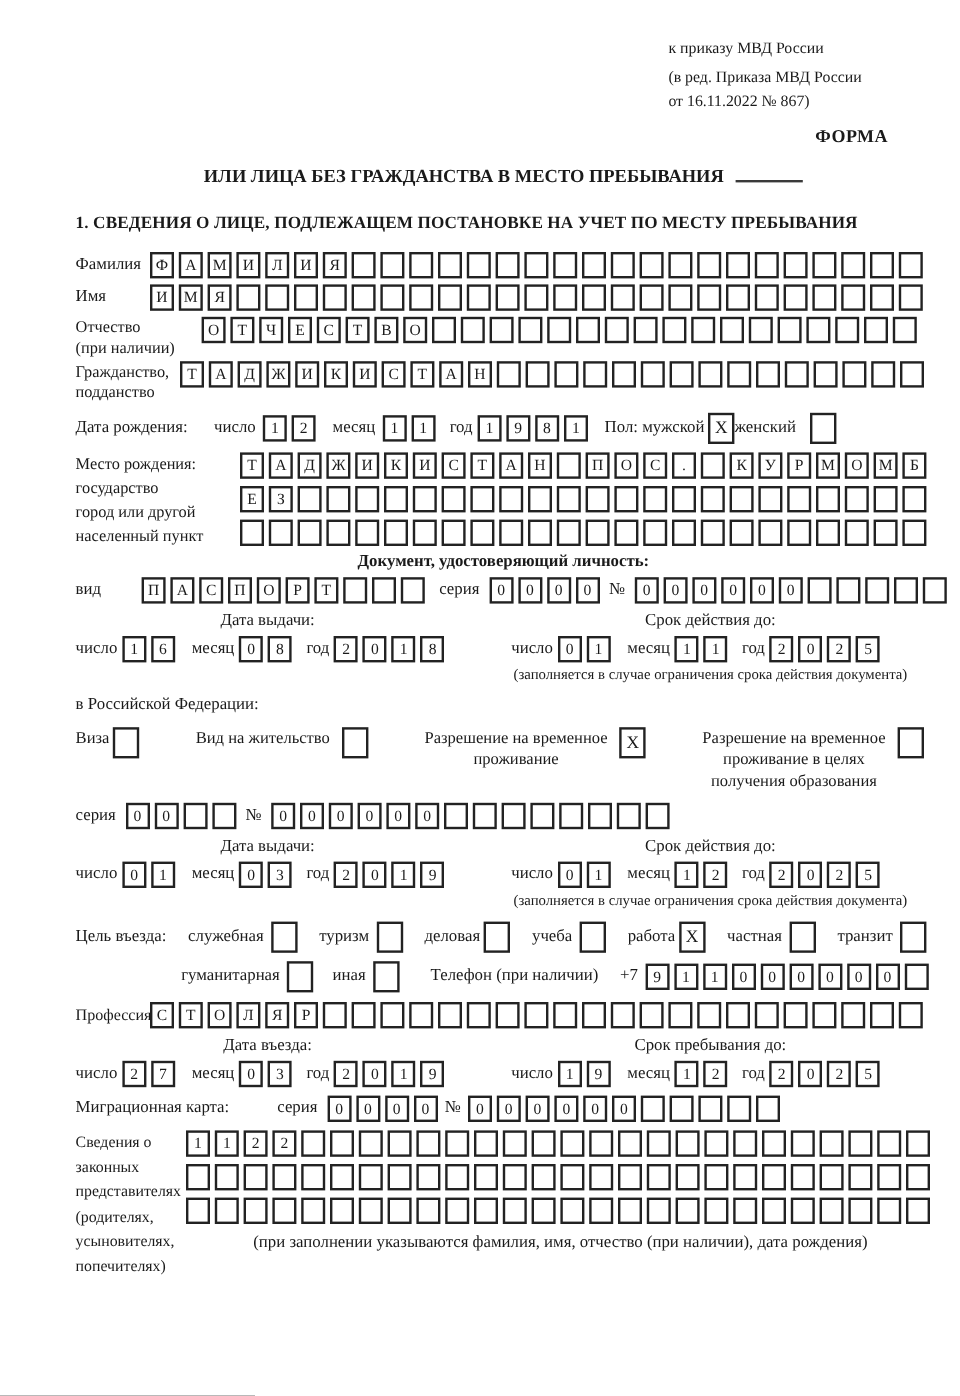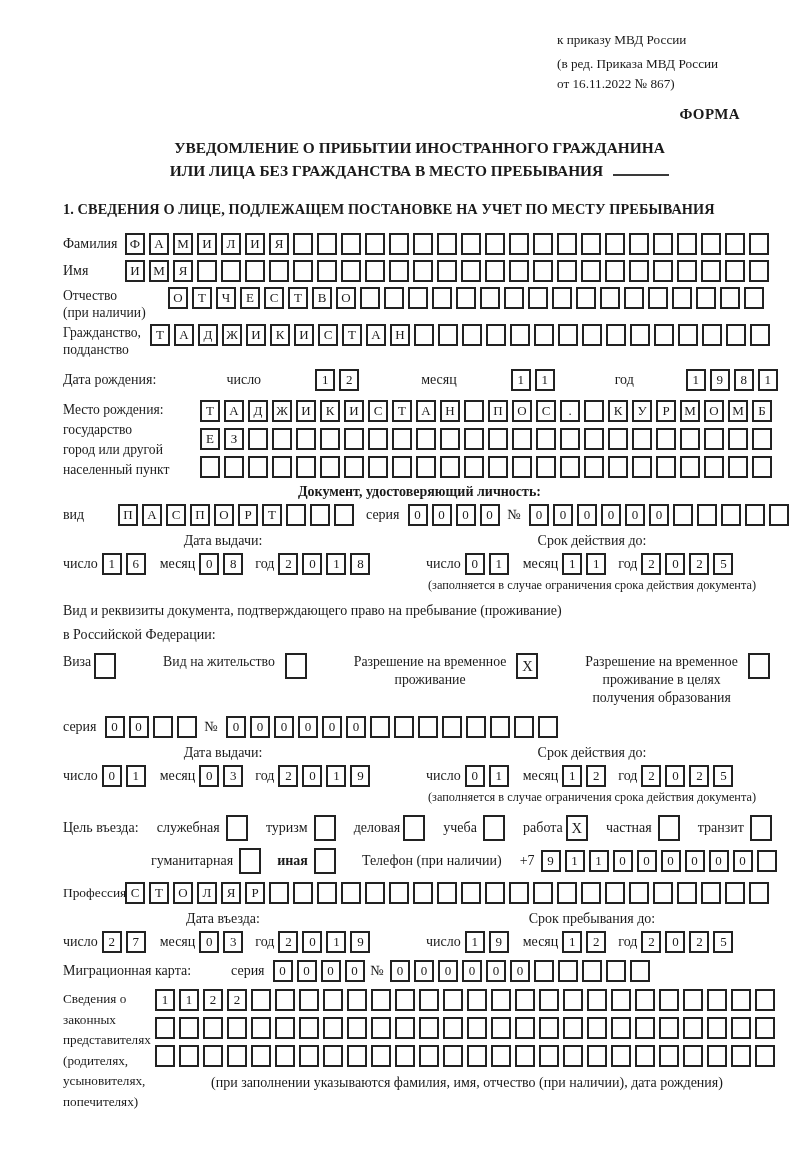--- a/index.html
+++ b/index.html
@@ -55,21 +55,20 @@
     <div>к приказу МВД России</div>
     <div class="blk2">
       <div>(в ред. Приказа МВД России</div>
       <div>от 16.11.2022 № 867)</div>
     </div>
   </div>
 
   <div class="forma">ФОРМА</div>
 
   <div class="title">
-    <div>УВЕДОМЛЕНИЕ О ПРИБЫТИИ ИНОСТРАННОГО ГРАЖДАНИНА</div>
     <div>
       <span>ИЛИ ЛИЦА БЕЗ ГРАЖДАНСТВА В МЕСТО ПРЕБЫВАНИЯ</span><span class="blank-line"></span>
     </div>
   </div>
 
   <div class="sec-h">1. СВЕДЕНИЯ О ЛИЦЕ, ПОДЛЕЖАЩЕМ ПОСТАНОВКЕ НА УЧЕТ ПО МЕСТУ ПРЕБЫВАНИЯ</div>
 
   <div class="row" style="margin-top:15px;">
     <span class="lbl" style="width:62px;">Фамилия</span>
     <span class="cells">
@@ -198,21 +197,21 @@
         <span class="cell"></span>
         <span class="cell"></span>
         <span class="cell"></span>
         <span class="cell"></span>
         <span class="cell"></span>
         <span class="cell"></span>
         <span class="cell"></span>
       </span>
   </div>
 
-  <div class="row" style="margin-top:9px;gap:48px;">
+  <div class="row" style="margin-top:9px;">
     <span class="lbl">Дата рождения:</span>
     <span class="lbl" style="margin-left:22px;margin-right:6px;">число</span>
     <span class="cells">
         <span class="cell">1</span>
         <span class="cell">2</span>
       </span>
     <span class="lbl" style="margin-left:10px;margin-right:6px;">месяц</span>
     <span class="cells">
         <span class="cell">1</span>
         <span class="cell">1</span>
@@ -400,21 +399,20 @@
             <span class="cell">0</span>
             <span class="cell">2</span>
             <span class="cell">5</span>
           </span>
       </div>
       <div class="note">(заполняется в случае ограничения срока действия документа)</div>
     </div>
   </div>
 
   <div class="intro">
-    <div>Вид и реквизиты документа, подтверждающего право на пребывание (проживание)</div>
     <div style="margin-top:4px;">в Российской Федерации:</div>
   </div>
 
   <div class="cbrow">
     <span class="cbitem">
       <span class="ctr">Виза</span>
       <span class="cb" style="margin-left:3px;"></span>
     </span>
     <span class="cbitem">
       <span class="ctr">Вид на жительство</span>
@@ -540,21 +538,21 @@
     </span>
     <span class="opt">
       <span class="lbl">транзит</span>
       <span class="cb"></span>
     </span>
   </div>
 
   <div class="row" style="margin-top:7px;margin-left:88px;">
     <span class="lbl">гуманитарная</span>
     <span class="cb"></span>
-    <span class="lbl" style="margin-left:16px;font-weight:bold;">иная</span>
+    <span class="lbl" style="margin-left:16px;">иная</span>
     <span class="cb"></span>
     <span class="lbl" style="margin-left:26px;">Телефон (при наличии)</span>
     <span class="lbl" style="margin-left:18px;">+7</span>
     <span class="cells" style="margin-left:6px;">
         <span class="cell">9</span>
         <span class="cell">1</span>
         <span class="cell">1</span>
         <span class="cell">0</span>
         <span class="cell">0</span>
         <span class="cell">0</span>

